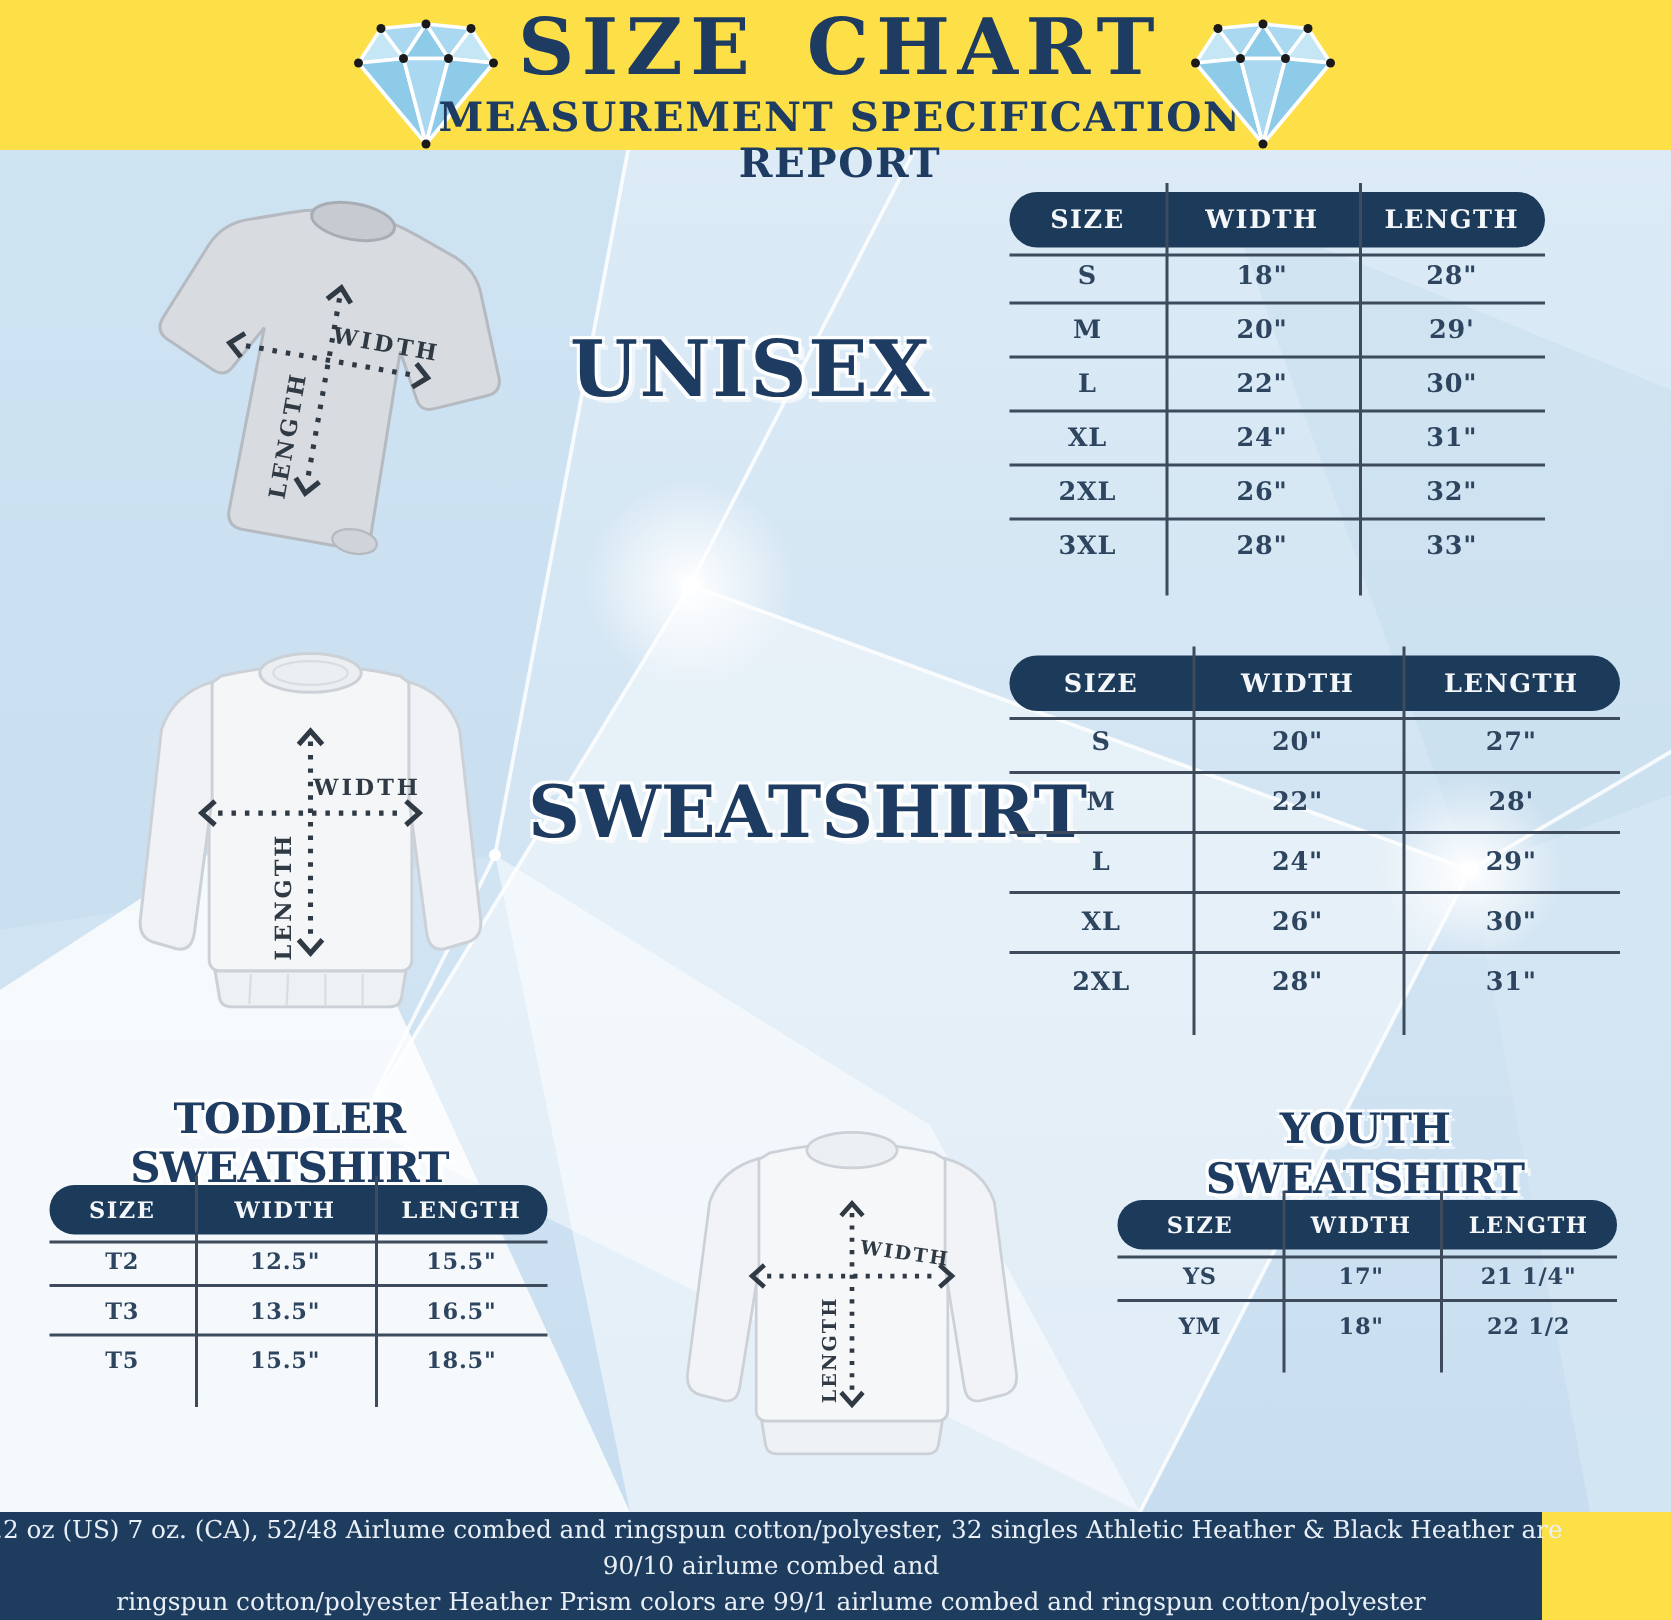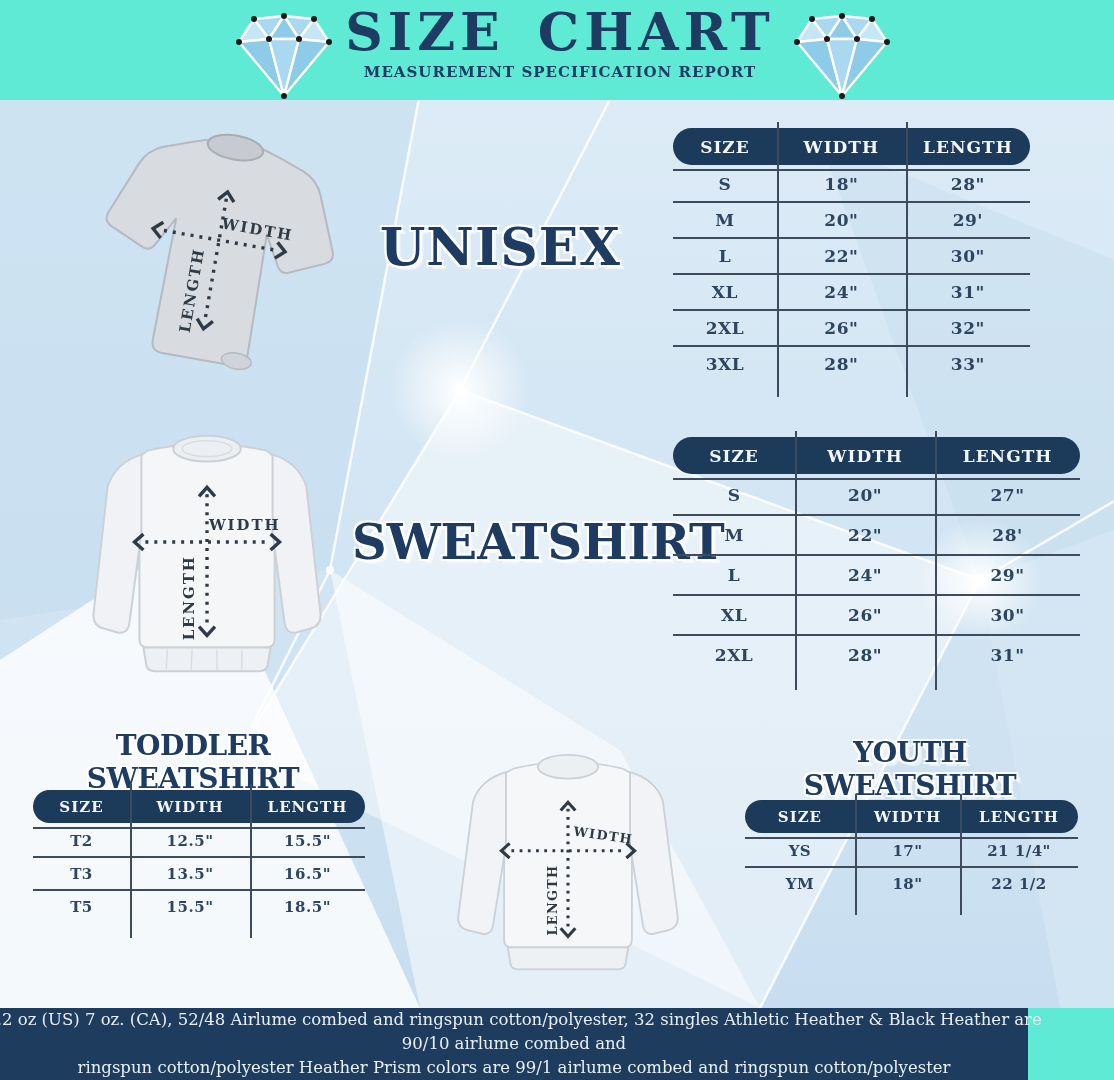--- a/index.html
+++ b/index.html
@@ -1,26 +1,26 @@
 <!DOCTYPE html>
 <html><head>
 <meta charset="utf-8">
 <style>
   html,body{margin:0;padding:0;background:#e8e8e8;}
-  .canvas{position:relative;width:1114px;height:1080px;overflow:hidden;background:#5eead4;
+  .canvas{position:relative;width:1114px;height:1080px;overflow:hidden;background:#fde047;
           font-family:"DejaVu Serif","Liberation Serif",serif;-webkit-font-smoothing:antialiased;}
 
   
   .bg-svg{position:absolute;left:0;top:100px;width:1114px;height:908px;display:block;}
 
   
   .main-title{position:absolute;left:330px;top:6px;width:460px;text-align:center;
     font-size:52px;font-weight:900;color:#1e3c62;letter-spacing:5px;word-spacing:10px;line-height:1.0;}
   .sub-title{position:absolute;left:260px;top:63px;width:600px;text-align:center;
-    font-size:15px;font-weight:700;color:#1e3c62;letter-spacing:1px;}
+    font-size:27px;font-weight:700;color:#1e3c62;letter-spacing:1px;}
   .diamond{position:absolute;top:4px;width:112px;height:100px;}
   .diamond.left{left:228px;} .diamond.right{left:786px;}
 
   
   .section-label{position:absolute;text-align:center;color:#1e3c62;font-weight:900;
     text-shadow:2px 2px 0 rgba(255,255,255,.95),-2px 2px 0 rgba(255,255,255,.95),
                 2px -2px 0 rgba(255,255,255,.95),-2px -2px 0 rgba(255,255,255,.95),
                 4px 4px 0 rgba(255,255,255,.6);}
   .lbl-unisex{left:380px;top:216px;width:240px;font-size:52px;letter-spacing:1px;}
   .lbl-sweatshirt{left:352px;top:514px;width:300px;font-size:48px;letter-spacing:0px;}

